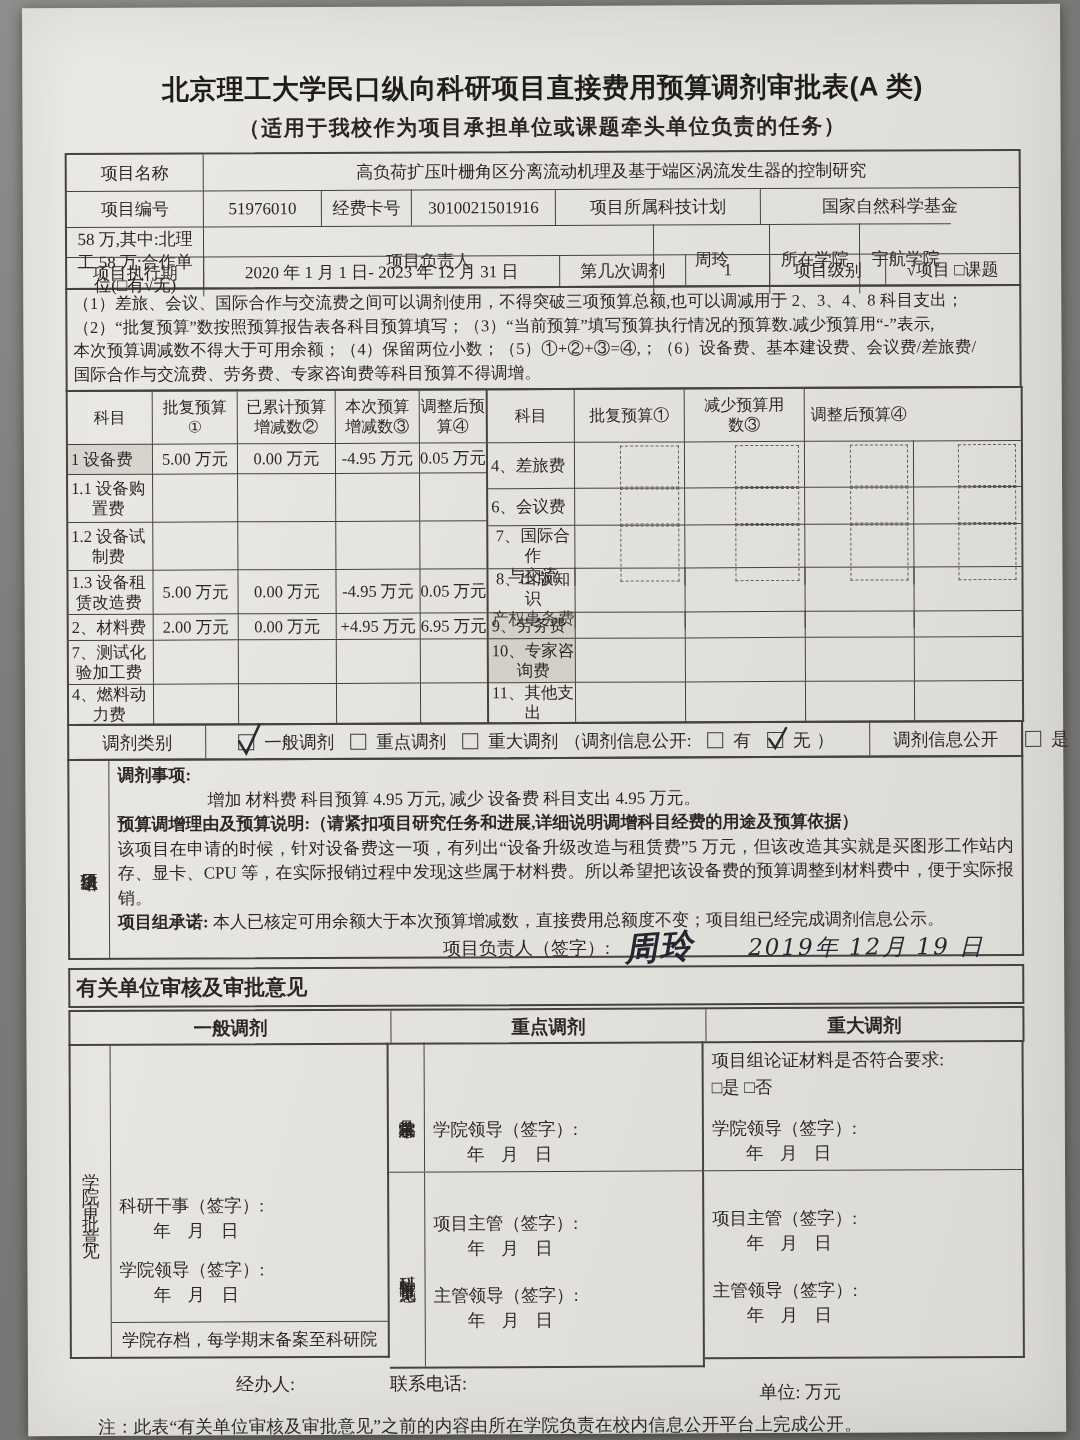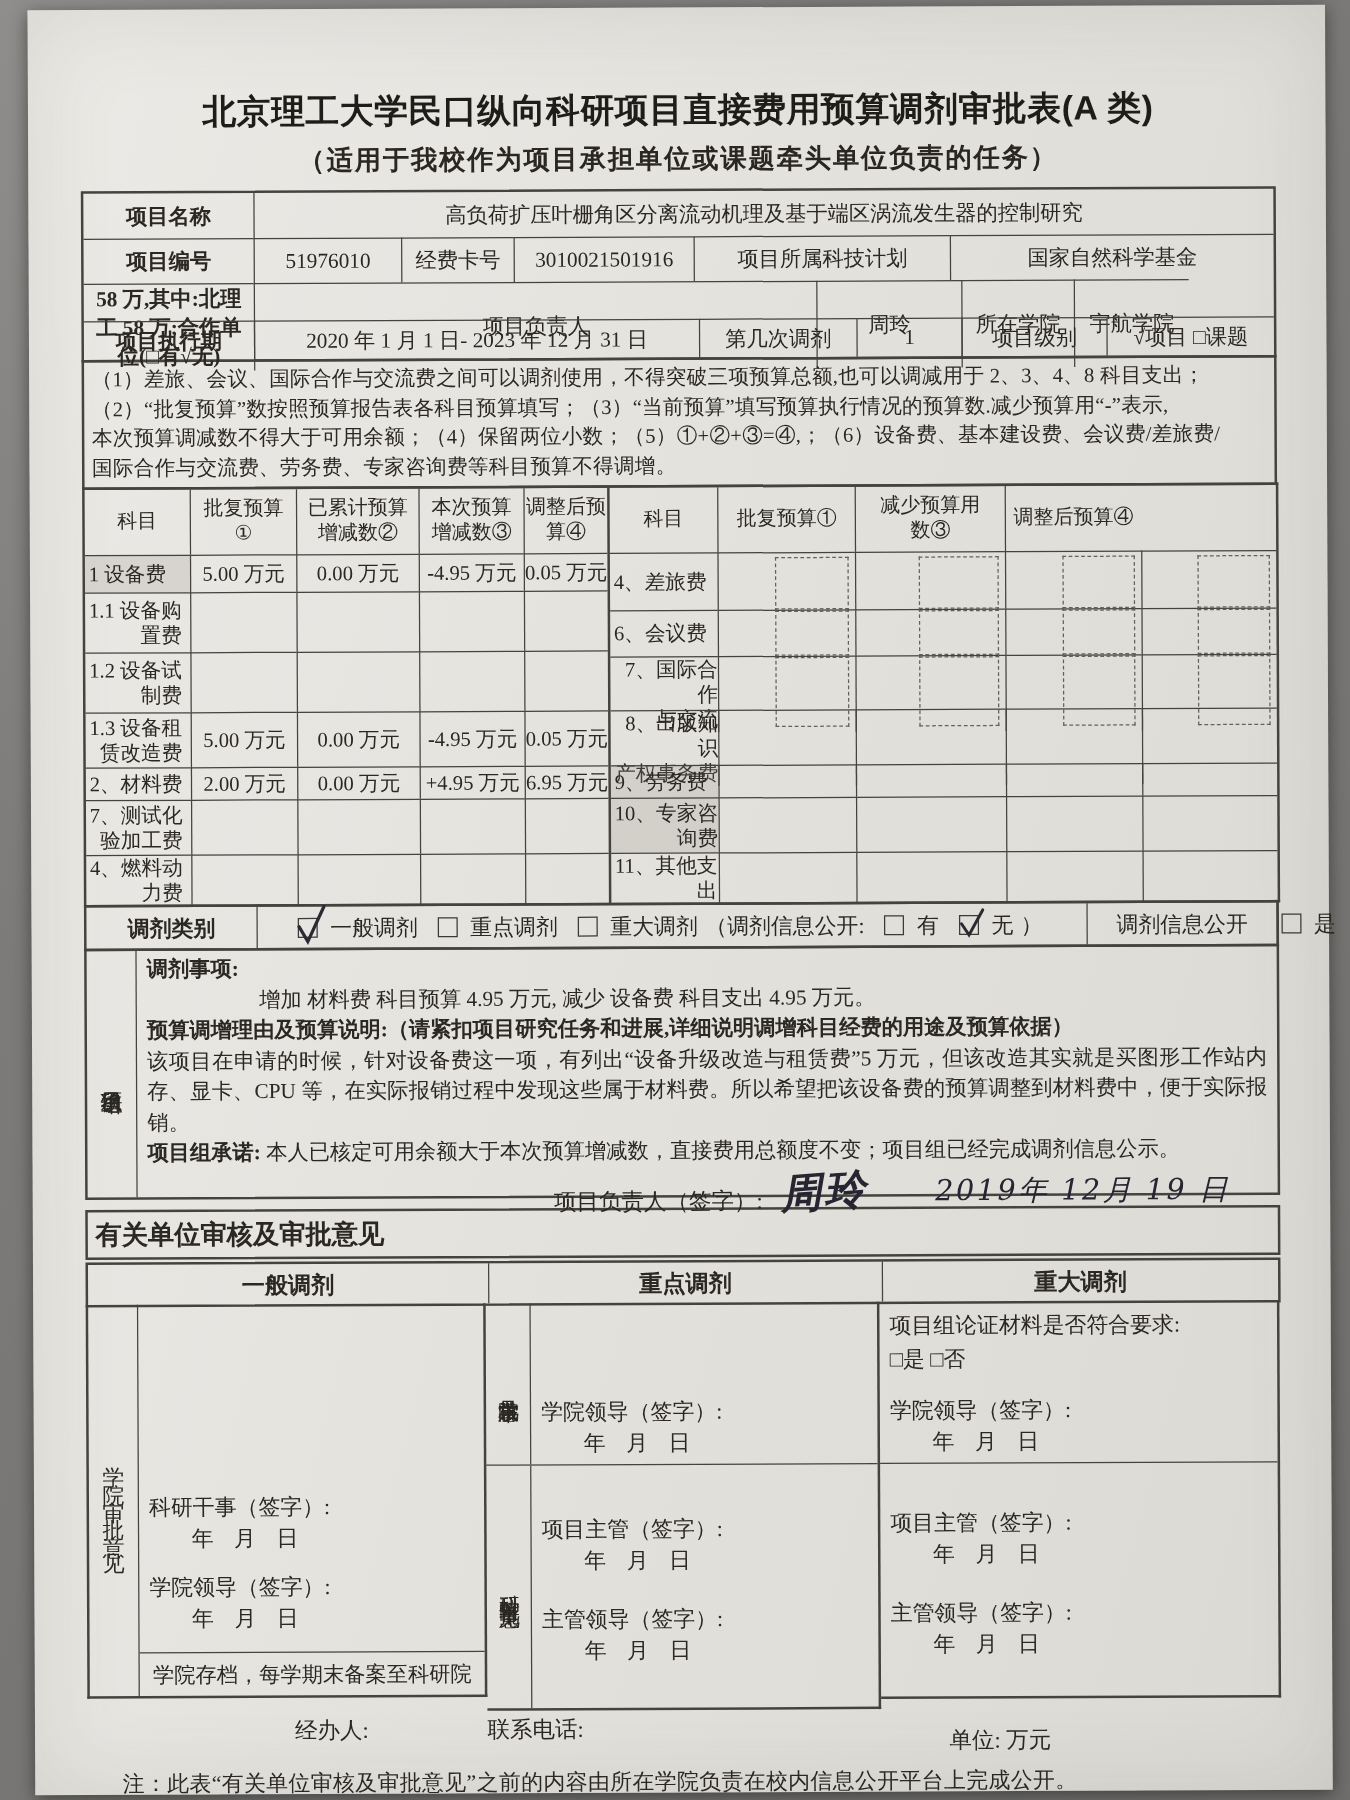--- a/index.html
+++ b/index.html
@@ -10,21 +10,21 @@
     box-shadow:0 3px 14px rgba(0,0,0,.45), inset 0 0 70px rgba(95,90,80,.14);
     transform:rotate(-0.25deg);transform-origin:50% 0;}
   .content{position:relative;padding:64px 40px 0 42px;}
   .title{text-align:center;font-family:"Liberation Sans",sans-serif;font-weight:bold;
     font-size:27px;letter-spacing:.5px;color:#1f1d19;}
   .subtitle{text-align:center;font-weight:bold;font-size:21px;letter-spacing:1.5px;margin-top:7px;color:#2a2722;}
   .bx{border:2px solid #45433e;margin-top:-2px;box-sizing:border-box;background:transparent;}
   .grid{display:grid;box-sizing:border-box;}
   .c{border-left:1.5px solid #45433e;display:flex;align-items:center;justify-content:center;
      box-sizing:border-box;font-size:17px;text-align:center;padding:0 3px;}
-  .c:first-child{border-left:none;font-weight:bold;}
+  .c:first-child{border-left:none;}
   .rt .c{border-top:1.5px solid #45433e;}
   .lab{font-weight:normal;}
   
   .r1{grid-template-columns:136px 1fr;height:36px;}
   .r2{grid-template-columns:136px 118px 90px 144px 205px 1fr;height:36px;}
   .r3{grid-template-columns:136px 450px 116px 90px 92px 1fr;height:30px;}
   .r4{grid-template-columns:136px 356px 126px 84px 116px 1fr;height:31px;}
   .notes{font-size:16.5px;line-height:23.5px;padding:2px 5px 4px 6px;white-space:pre-line;
     letter-spacing:.2px;}
   
@@ -32,21 +32,21 @@
   .btable{box-sizing:border-box;border:2px solid #45433e;}
   .btable.br2{border-left:none;}
   .bl .brow{display:grid;grid-template-columns:84px 85px 98px 84px 67px;}
   .br2 .brow{display:grid;grid-template-columns:86px 110px 120px 109px 108px;}
   .brow{box-sizing:border-box;}
   .bc{border-left:1.5px solid #45433e;border-top:1.5px solid #45433e;display:flex;align-items:center;
      justify-content:center;position:relative;white-space:pre-line;text-align:center;font-size:16.5px;
      line-height:20px;box-sizing:border-box;}
   .bc:first-child{border-left:none;}
   .bhead .bc{border-top:none;font-size:16px;}
-  .bc.l{justify-content:flex-start;text-align:right;padding-left:3px;}
+  .bc.l{justify-content:flex-start;text-align:center;padding-left:3px;}
   .shade{background:rgba(150,146,138,.22);}
   .dash{position:absolute;right:5px;width:54%;border:1.5px dashed #63615c;box-sizing:border-box;}
   .d0{top:3px;bottom:-2px;} .d1{top:-2px;bottom:-2px;} .d2{top:-2px;bottom:4px;}
   
   .adj{grid-template-columns:136px 664px 152px 1fr;height:37px;}
   .adj .c{font-size:17.5px;}
   .cbwrap{justify-content:flex-start;padding-left:22px;gap:6px;}
   .cb{display:inline-block;width:16px;height:16px;border:1.8px solid #3c3a36;position:relative;
       margin:0 4px 0 10px;vertical-align:-2px;box-sizing:border-box;}
   .tick{position:absolute;left:-6px;top:-14px;pointer-events:none;}
@@ -311,21 +311,21 @@
     <div class="vstrip" style="width:40px;">
       <span class="vtxt">项目组承诺</span>
     </div>
     <div class="cm-body">
       <div class="bold">调剂事项:</div>
       <div class="ind">增加 材料费   科目预算    4.95    万元, 减少  设备费  科目支出  4.95    万元。</div>
       <div class="bold">预算调增理由及预算说明:（请紧扣项目研究任务和进展,详细说明调增科目经费的用途及预算依据）</div>
       <div class="just">该项目在申请的时候，针对设备费这一项，有列出“设备升级改造与租赁费”5 万元，但该改造其实就是买图形工作站内存、显卡、CPU 等，在实际报销过程中发现这些属于材料费。所以希望把该设备费的预算调整到材料费中，便于实际报销。</div>
       <div><span class="bold">项目组承诺:</span><span> 本人已核定可用余额大于本次预算增减数，直接费用总额度不变；项目组已经完成调剂信息公示。</span></div>
       <div class="sigrow">
-        <span style="font-size:18px;margin-top:13px;">项目负责人（签字）:</span>
+        <span style="font-size:18px;">项目负责人（签字）:</span>
         <span class="hw">周玲</span>
         <span class="hwdate">2019年  12月 19 日</span>
       </div>
     </div>
   </div>
 
   <div class="sectitle">有关单位审核及审批意见</div>
 
   <div class="aphead">
     <div class="c">一般调剂</div>

